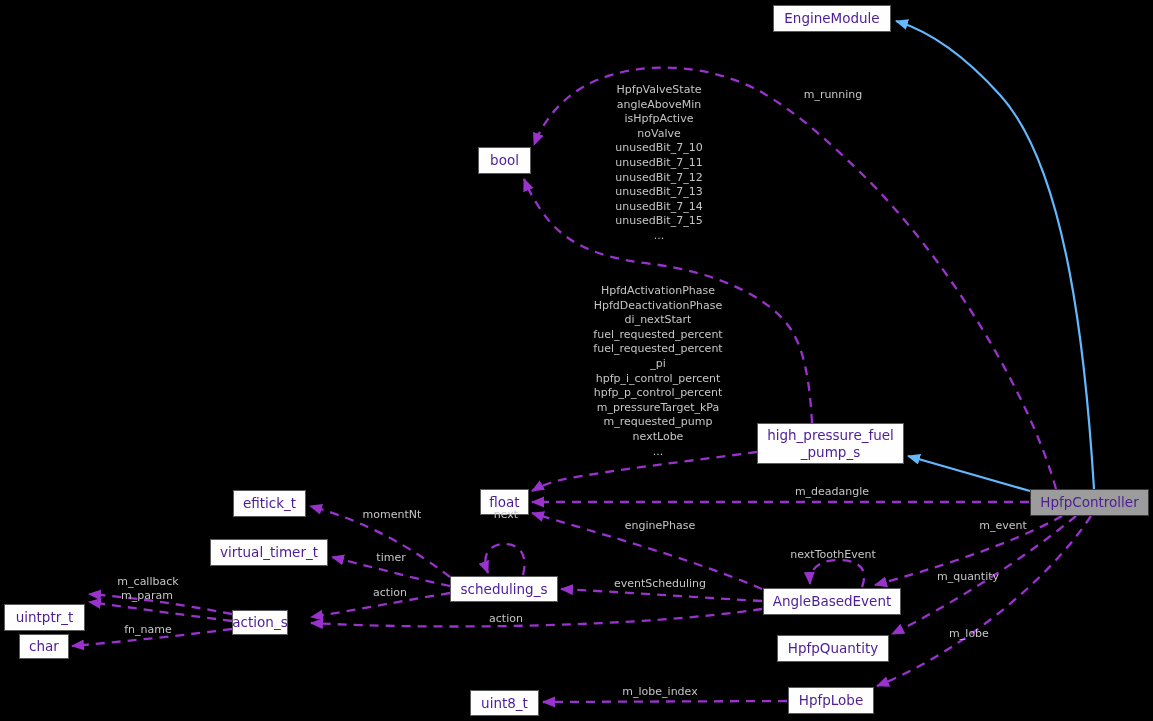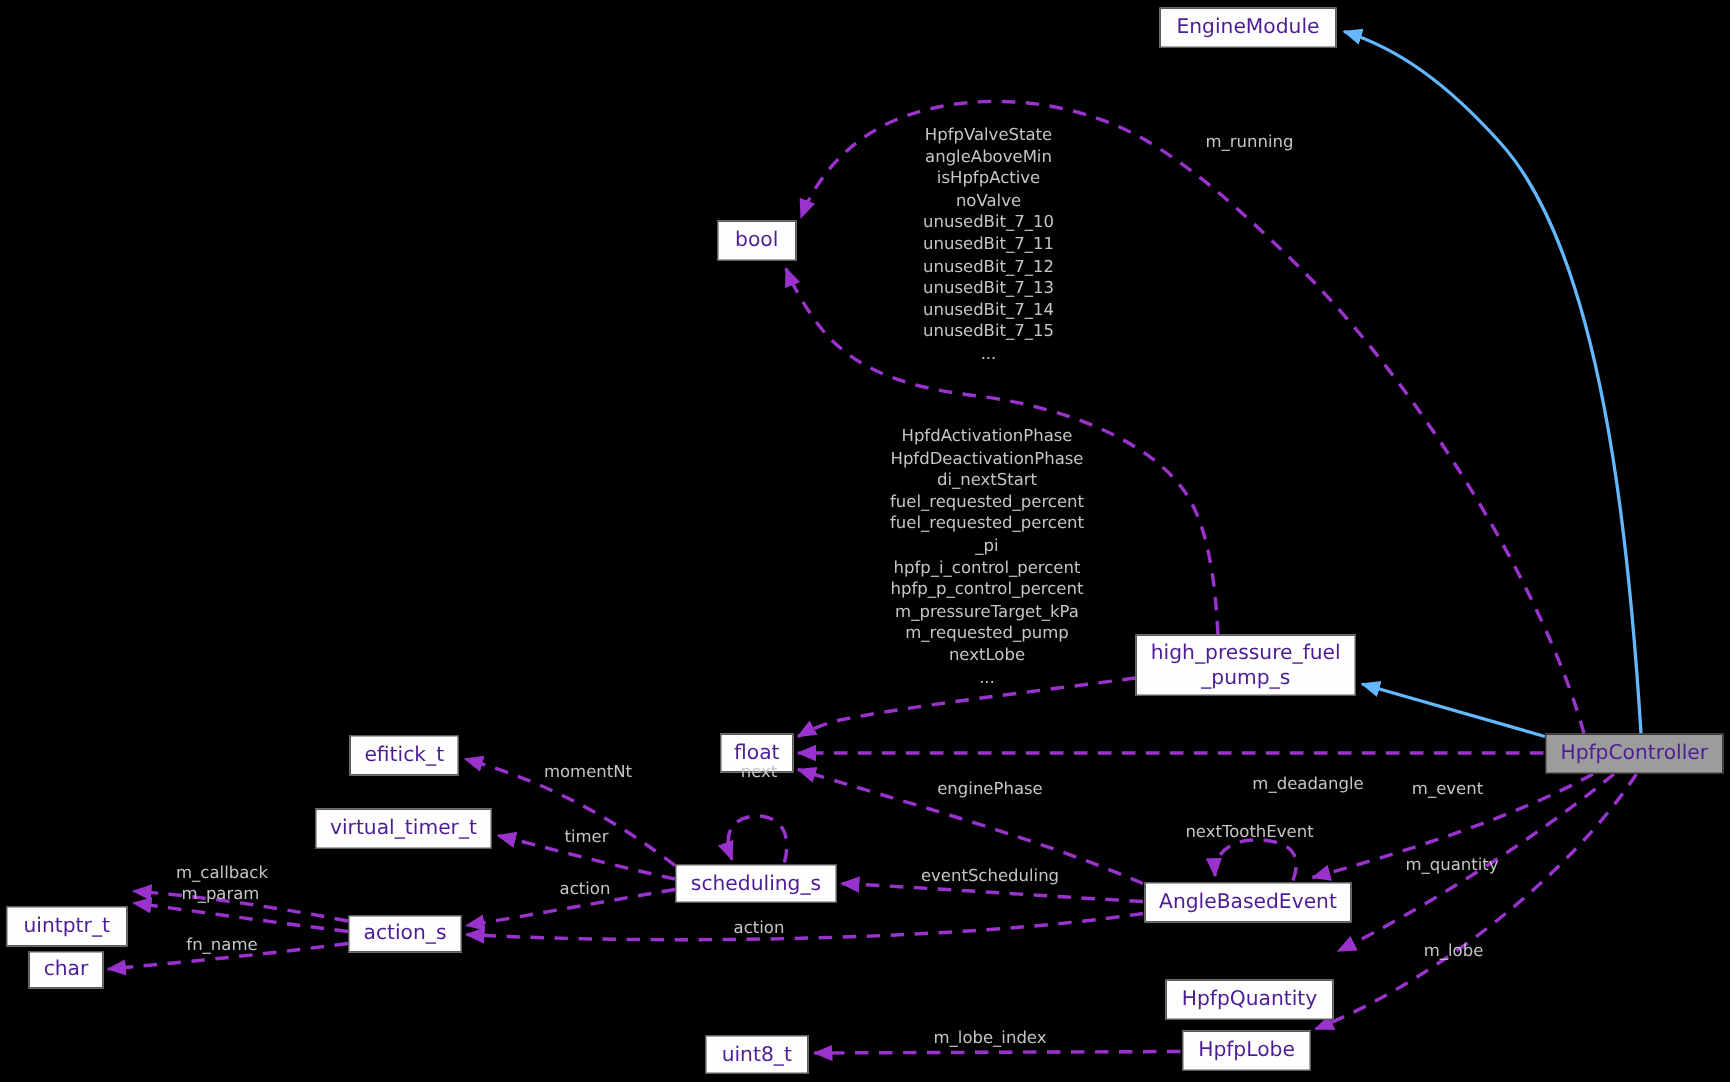--- a/index.html
+++ b/index.html
@@ -57,24 +57,24 @@
   <div class="node" style="left:773px;top:5px;width:118px;height:27px;">EngineModule</div>
   <div class="node" style="left:478px;top:147px;width:53px;height:27px;">bool</div>
   <div class="node" style="left:757px;top:423px;width:147px;height:41px;">high_pressure_fuel
 _pump_s</div>
   <div class="node highlight" style="left:1030px;top:489px;width:119px;height:27px;">HpfpController</div>
   <div class="node" style="left:480px;top:489px;width:49px;height:26px;">float</div>
   <div class="node" style="left:233px;top:490px;width:73px;height:27px;">efitick_t</div>
   <div class="node" style="left:210px;top:539px;width:118px;height:27px;">virtual_timer_t</div>
   <div class="node" style="left:450px;top:576px;width:108px;height:26px;">scheduling_s</div>
   <div class="node" style="left:4px;top:584px;width:81px;height:27px;margin-top:20px;">uintptr_t</div>
-  <div class="node" style="left:232px;top:610px;width:76px;height:25px;">action_s</div>
+  <div class="node" style="left:232px;top:610px;width:56px;height:25px;">action_s</div>
   <div class="node" style="left:19px;top:634px;width:50px;height:25px;">char</div>
   <div class="node" style="left:763px;top:588px;width:138px;height:27px;">AngleBasedEvent</div>
-  <div class="node" style="left:777px;top:653px;width:112px;height:27px;">HpfpQuantity</div>
+  <div class="node" style="left:777px;top:635px;width:112px;height:27px;">HpfpQuantity</div>
   <div class="node" style="left:788px;top:687px;width:86px;height:27px;">HpfpLobe</div>
   <div class="node" style="left:470px;top:690px;width:69px;height:26px;">uint8_t</div>
 
   <div class="elabel" style="left:833px;top:88px;">m_running</div>
   <div class="elabel" style="left:659px;top:83px;">HpfpValveState
 angleAboveMin
 isHpfpActive
 noValve
 unusedBit_7_10
 unusedBit_7_11
@@ -88,30 +88,30 @@
 di_nextStart
 fuel_requested_percent
 fuel_requested_percent
 _pi
 hpfp_i_control_percent
 hpfp_p_control_percent
 m_pressureTarget_kPa
 m_requested_pump
 nextLobe
 ...</div>
-  <div class="elabel" style="left:872px;top:485px;margin-top:31px;">m_deadangle</div>
+  <div class="elabel" style="left:832px;top:485px;">m_deadangle</div>
   <div class="elabel" style="left:660px;top:519px;">enginePhase</div>
   <div class="elabel" style="left:392px;top:508px;">momentNt</div>
   <div class="elabel" style="left:506px;top:508px;">next</div>
   <div class="elabel" style="left:391px;top:551px;">timer</div>
   <div class="elabel" style="left:390px;top:586px;">action</div>
   <div class="elabel" style="left:506px;top:612px;">action</div>
   <div class="elabel" style="left:148px;top:575px;">m_callback</div>
   <div class="elabel" style="left:147px;top:589px;">m_param</div>
   <div class="elabel" style="left:148px;top:623px;">fn_name</div>
   <div class="elabel" style="left:660px;top:577px;">eventScheduling</div>
   <div class="elabel" style="left:833px;top:548px;">nextToothEvent</div>
-  <div class="elabel" style="left:965px;top:519px;">m_event</div>
+  <div class="elabel" style="left:1003px;top:519px;">m_event</div>
   <div class="elabel" style="left:968px;top:570px;">m_quantity</div>
   <div class="elabel" style="left:969px;top:627px;">m_lobe</div>
   <div class="elabel" style="left:660px;top:685px;">m_lobe_index</div>
 
 </div>
 
 </body></html>

